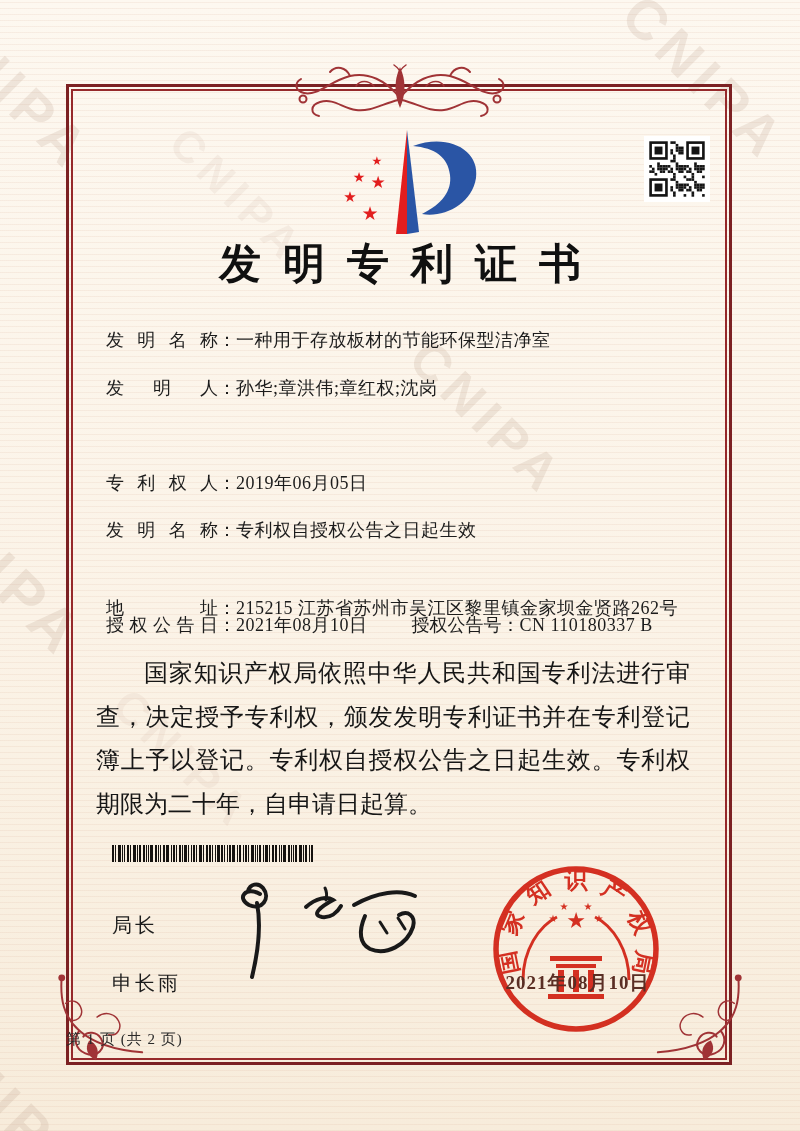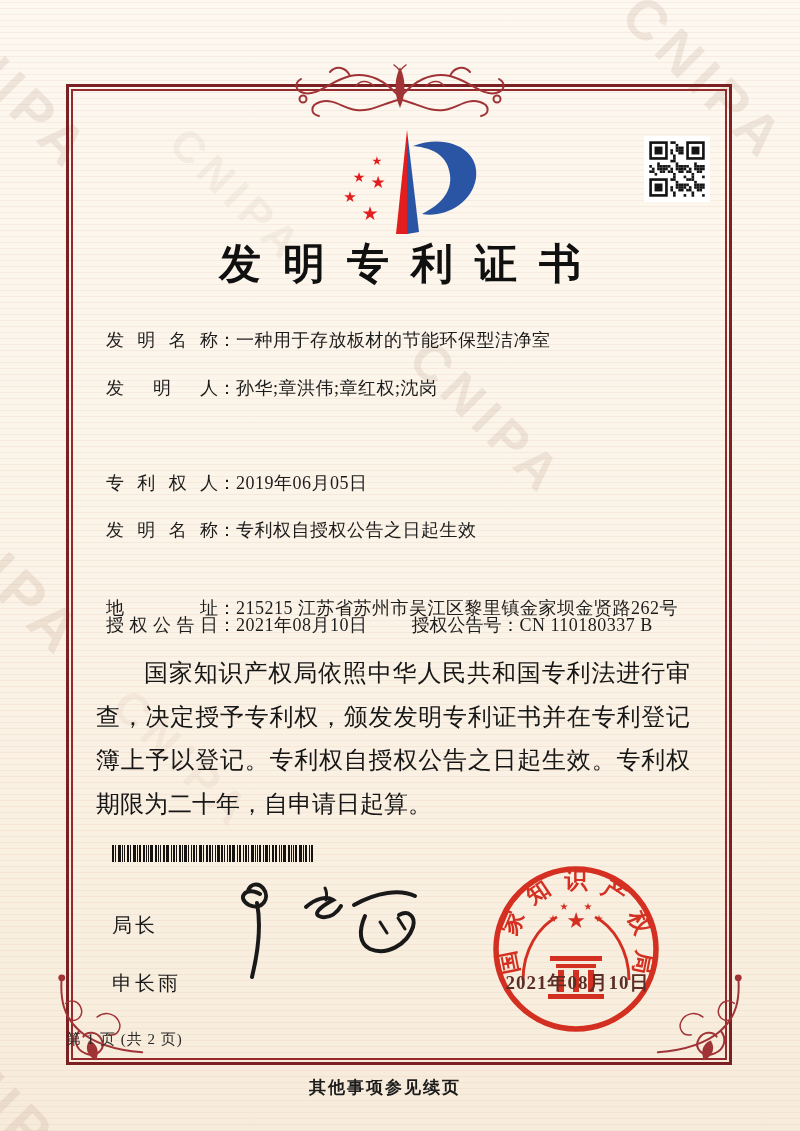--- a/index.html
+++ b/index.html
@@ -364,15 +364,14 @@
       <rect x="86" y="110" width="6" height="22"></rect>
       <rect x="101" y="110" width="6" height="22"></rect>
       <rect x="61" y="134" width="56" height="5"></rect>
       <path d="M36,120 C36,90 52,66 70,57" stroke="#d8281a" stroke-width="3" fill="none"></path>
       <path d="M142,120 C142,90 126,66 108,57" stroke="#d8281a" stroke-width="3" fill="none"></path>
     </g>
   </svg>
   <div class="seal-date">2021年08月10日</div>
 
   <div class="pagenum">第 1 页 (共 2 页)</div>
-  <div class="note">其他事项参见续页</div>
 
 </div>
 
 </body></html>

